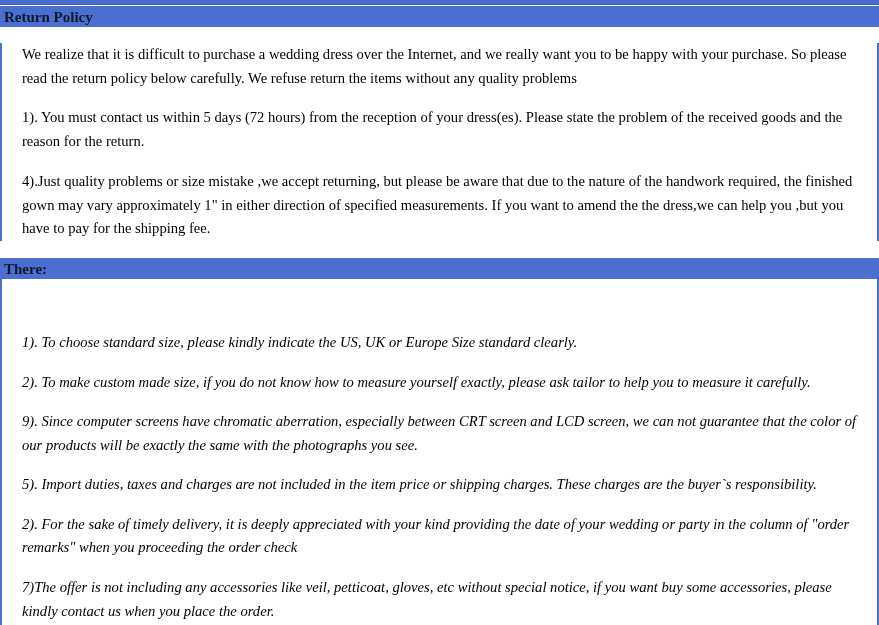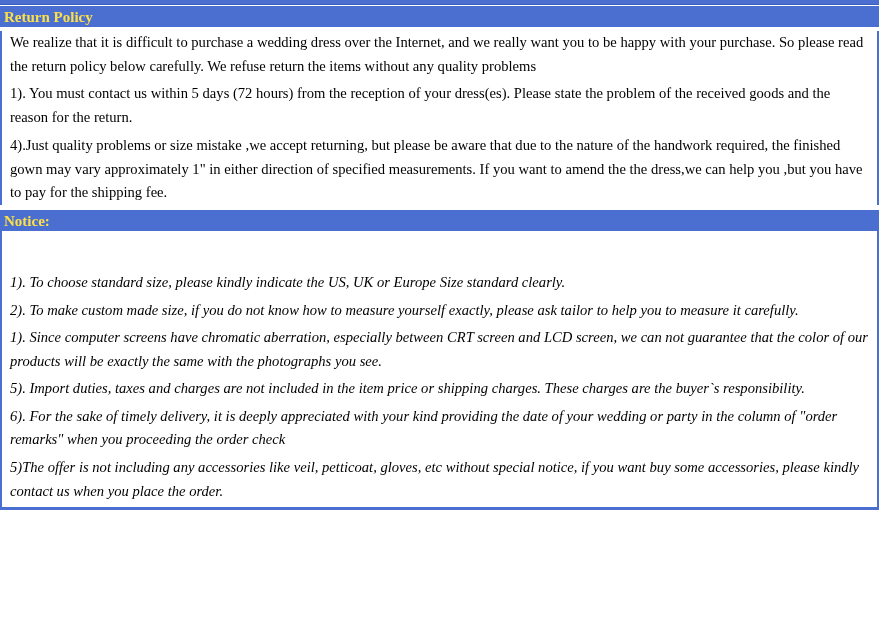--- a/index.html
+++ b/index.html
@@ -46,21 +46,21 @@
     box-sizing: border-box;
     width: 879px;
   }
   .panel-bottom {
     border-bottom: 3px solid #4a6fd0;
     font-style: italic;
   }
 
   .section-header {
     background: #4a6fd0;
-    color: #fde047;
+    color: #0f172a;
     font-weight: bold;
     font-size: 15px;
     line-height: 22px;
     height: 22px;
     padding: 0 0 0 4px;
     box-sizing: border-box;
     width: 879px;
     margin: 0;
     border-top: 1px solid #ffffff;
     overflow: hidden;
@@ -69,21 +69,21 @@
 
   .body-block {
     background: #ffffff;
     padding: 0 4px 0 4px;
     box-sizing: border-box;
   }
 
   .para {
     font-size: 14.6px;
     line-height: 23.7px;
-    margin: 4px;
+    margin: 16px;
     padding: 0;
     white-space: pre-wrap;
     word-break: break-word;
     letter-spacing: 0px;
   }
 
   .spacer-line {
     height: 36px;
   }
 
@@ -99,25 +99,25 @@
   <div class="top-sliver"></div>
 
   <div class="section-header">Return Policy</div>
 
   <div class="panel body-block">
     <p class="para">We realize that it is difficult to purchase a wedding dress over the Internet, and we really want you to be happy with your purchase. So please read the return policy below carefully. We refuse return the items without any quality problems</p>
     <p class="para">1). You must contact us within 5 days (72 hours) from the reception of your dress(es). Please state the problem of the received goods and the reason for the return.</p>
     <p class="para">4).Just quality problems or size mistake ,we accept returning, but please be aware that due to the nature of the handwork required, the finished gown may vary approximately 1" in either direction of specified measurements. If you want to amend the the dress,we can help you ,but you have to pay for the shipping fee.</p>
   </div>
 
-  <div class="section-header">Notice:</div>
+  <div class="section-header">There:</div>
 
   <div class="panel panel-bottom body-block notice-body">
     <div class="spacer-line"></div>
     <p class="para">1). To choose standard size, please kindly indicate the US, UK or Europe Size standard clearly.</p>
     <p class="para">2). To make custom made size, if you do not know how to measure yourself exactly, please ask tailor to help you to measure it carefully.</p>
-    <p class="para">1). Since computer screens have chromatic aberration, especially between CRT screen and LCD screen, we can not guarantee that the color of our products will be exactly the same with the photographs you see.</p>
+    <p class="para">9). Since computer screens have chromatic aberration, especially between CRT screen and LCD screen, we can not guarantee that the color of our products will be exactly the same with the photographs you see.</p>
     <p class="para">5). Import duties, taxes and charges are not included in the item price or shipping charges. These charges are the buyer`s responsibility.</p>
-    <p class="para">6). For the sake of timely delivery, it is deeply appreciated with your kind providing the date of your wedding or party in the column of "order remarks" when you proceeding the order check</p>
-    <p class="para">5)The offer is not including any accessories like veil, petticoat, gloves, etc without special notice, if you want buy some accessories, please kindly contact us when you place the order.</p>
+    <p class="para">2). For the sake of timely delivery, it is deeply appreciated with your kind providing the date of your wedding or party in the column of "order remarks" when you proceeding the order check</p>
+    <p class="para">7)The offer is not including any accessories like veil, petticoat, gloves, etc without special notice, if you want buy some accessories, please kindly contact us when you place the order.</p>
   </div>
 
 </div>
 
 </body></html>

